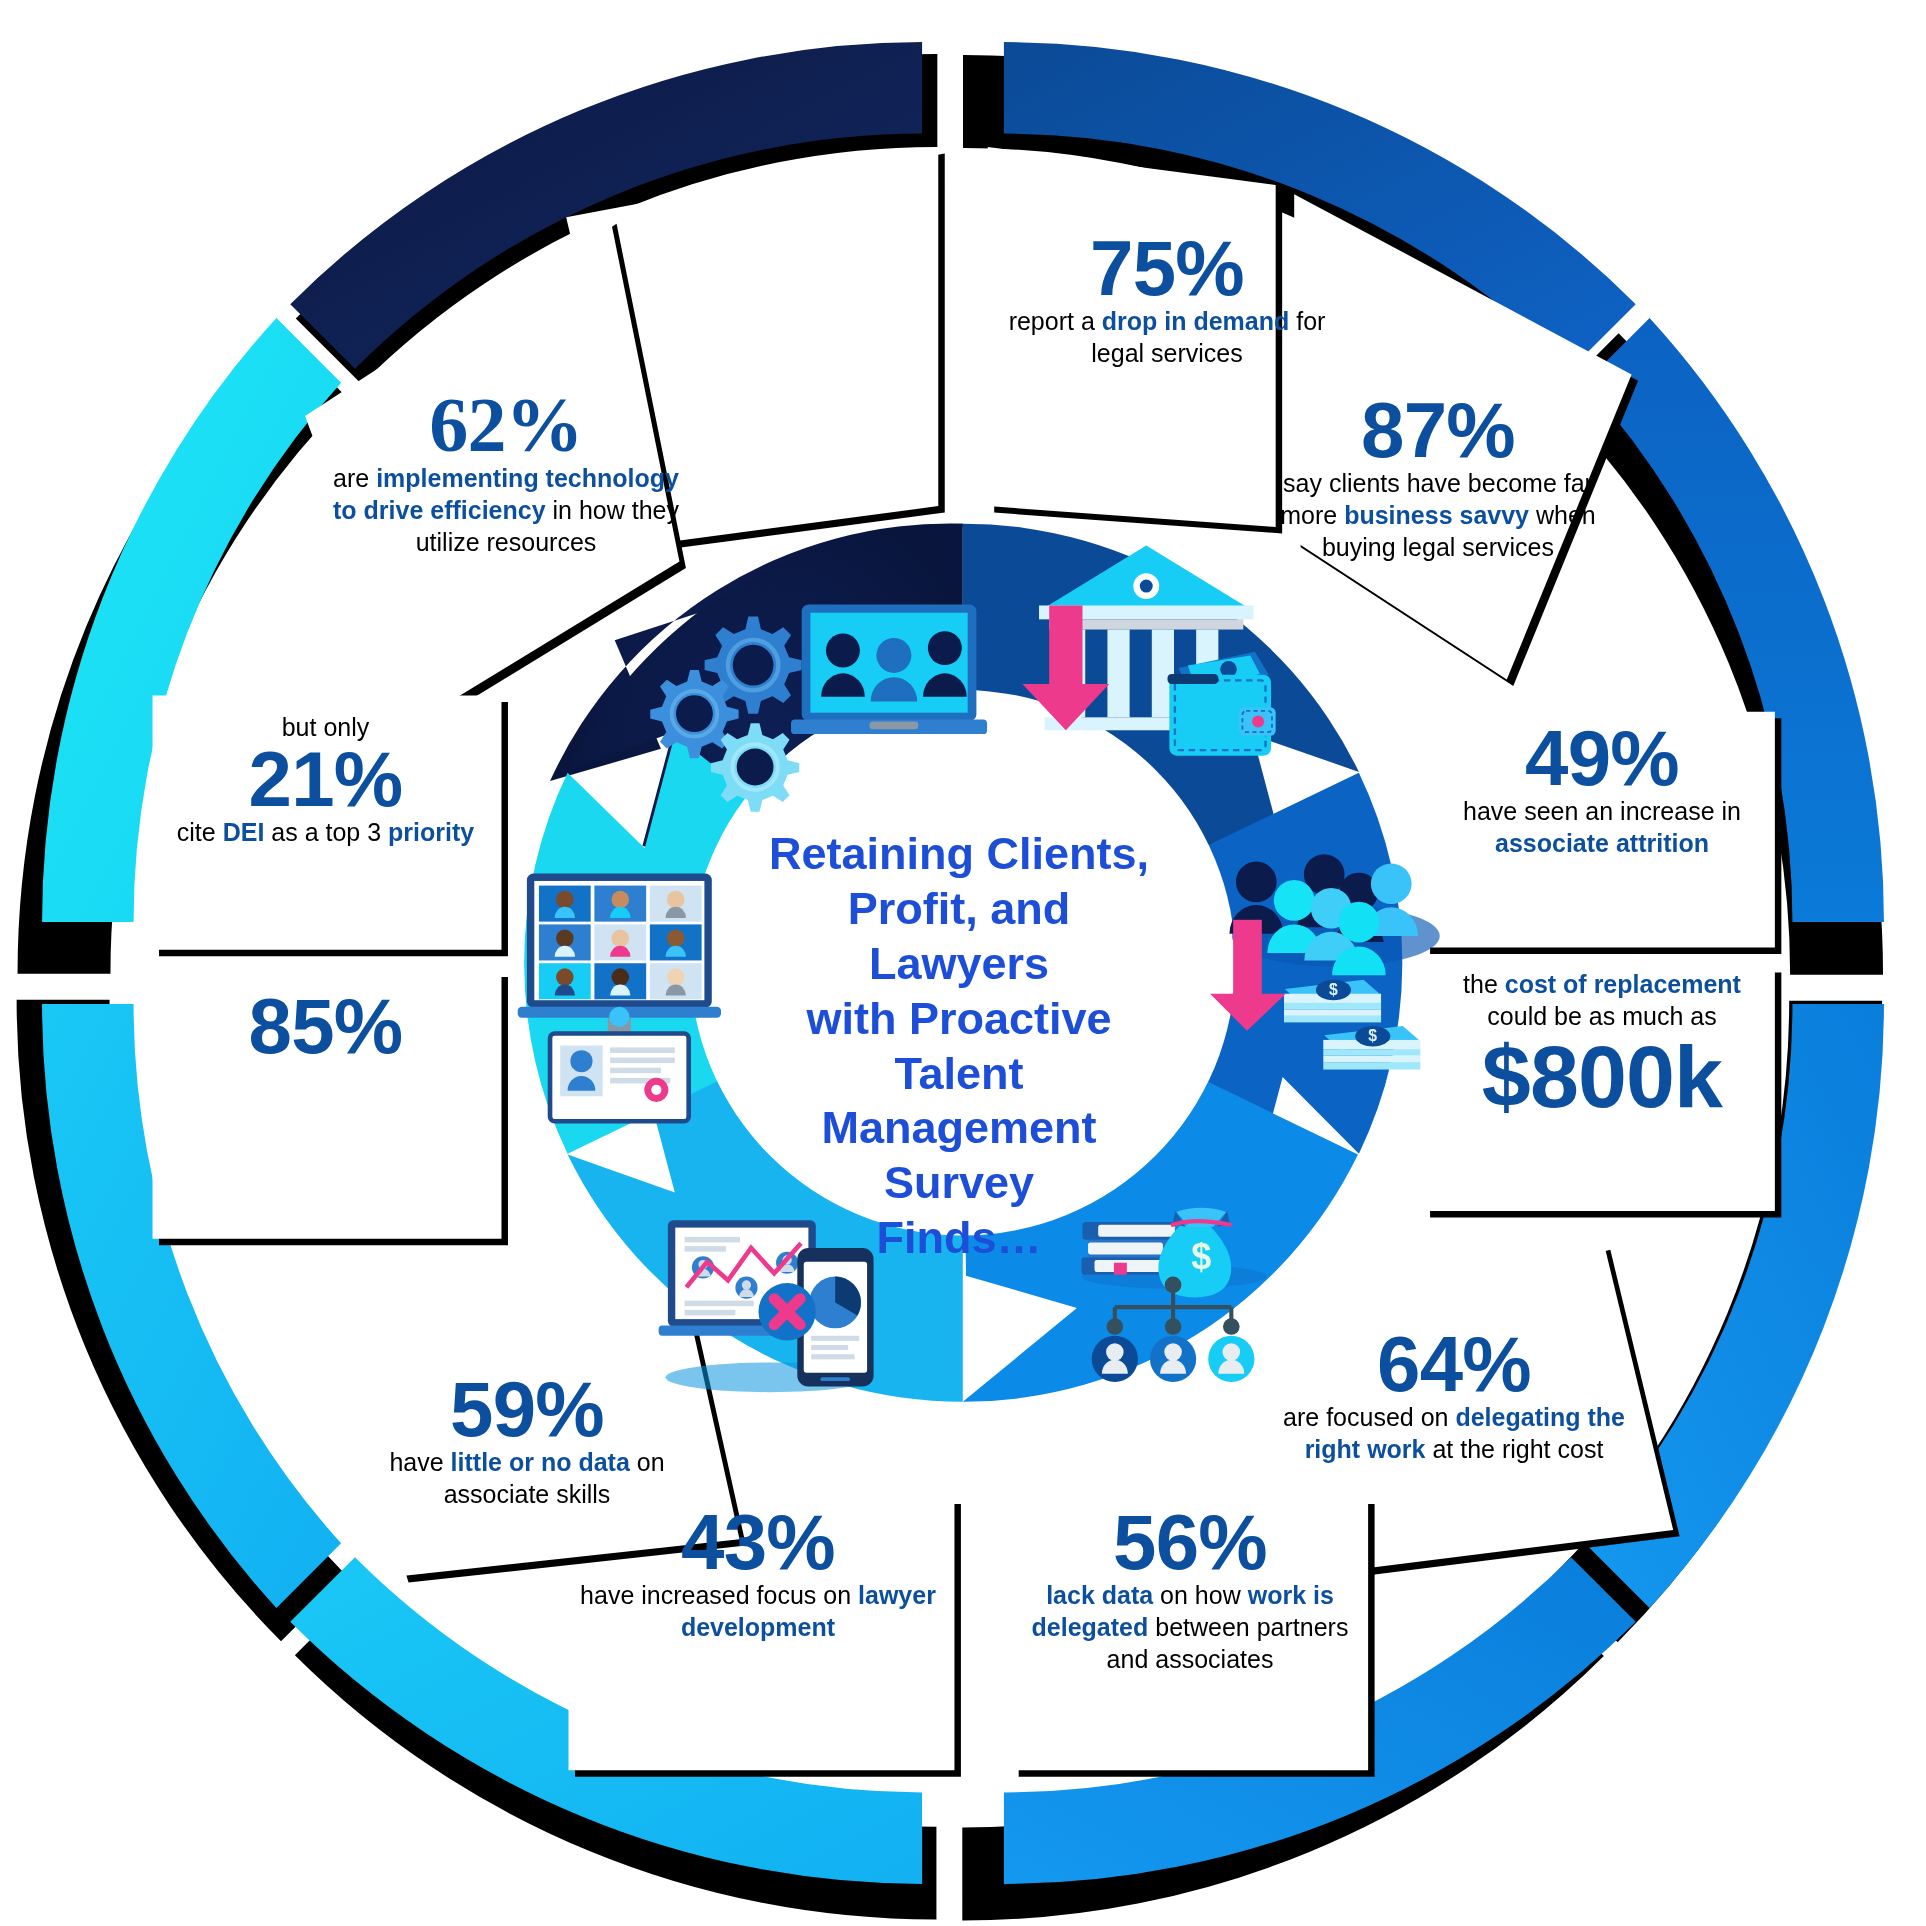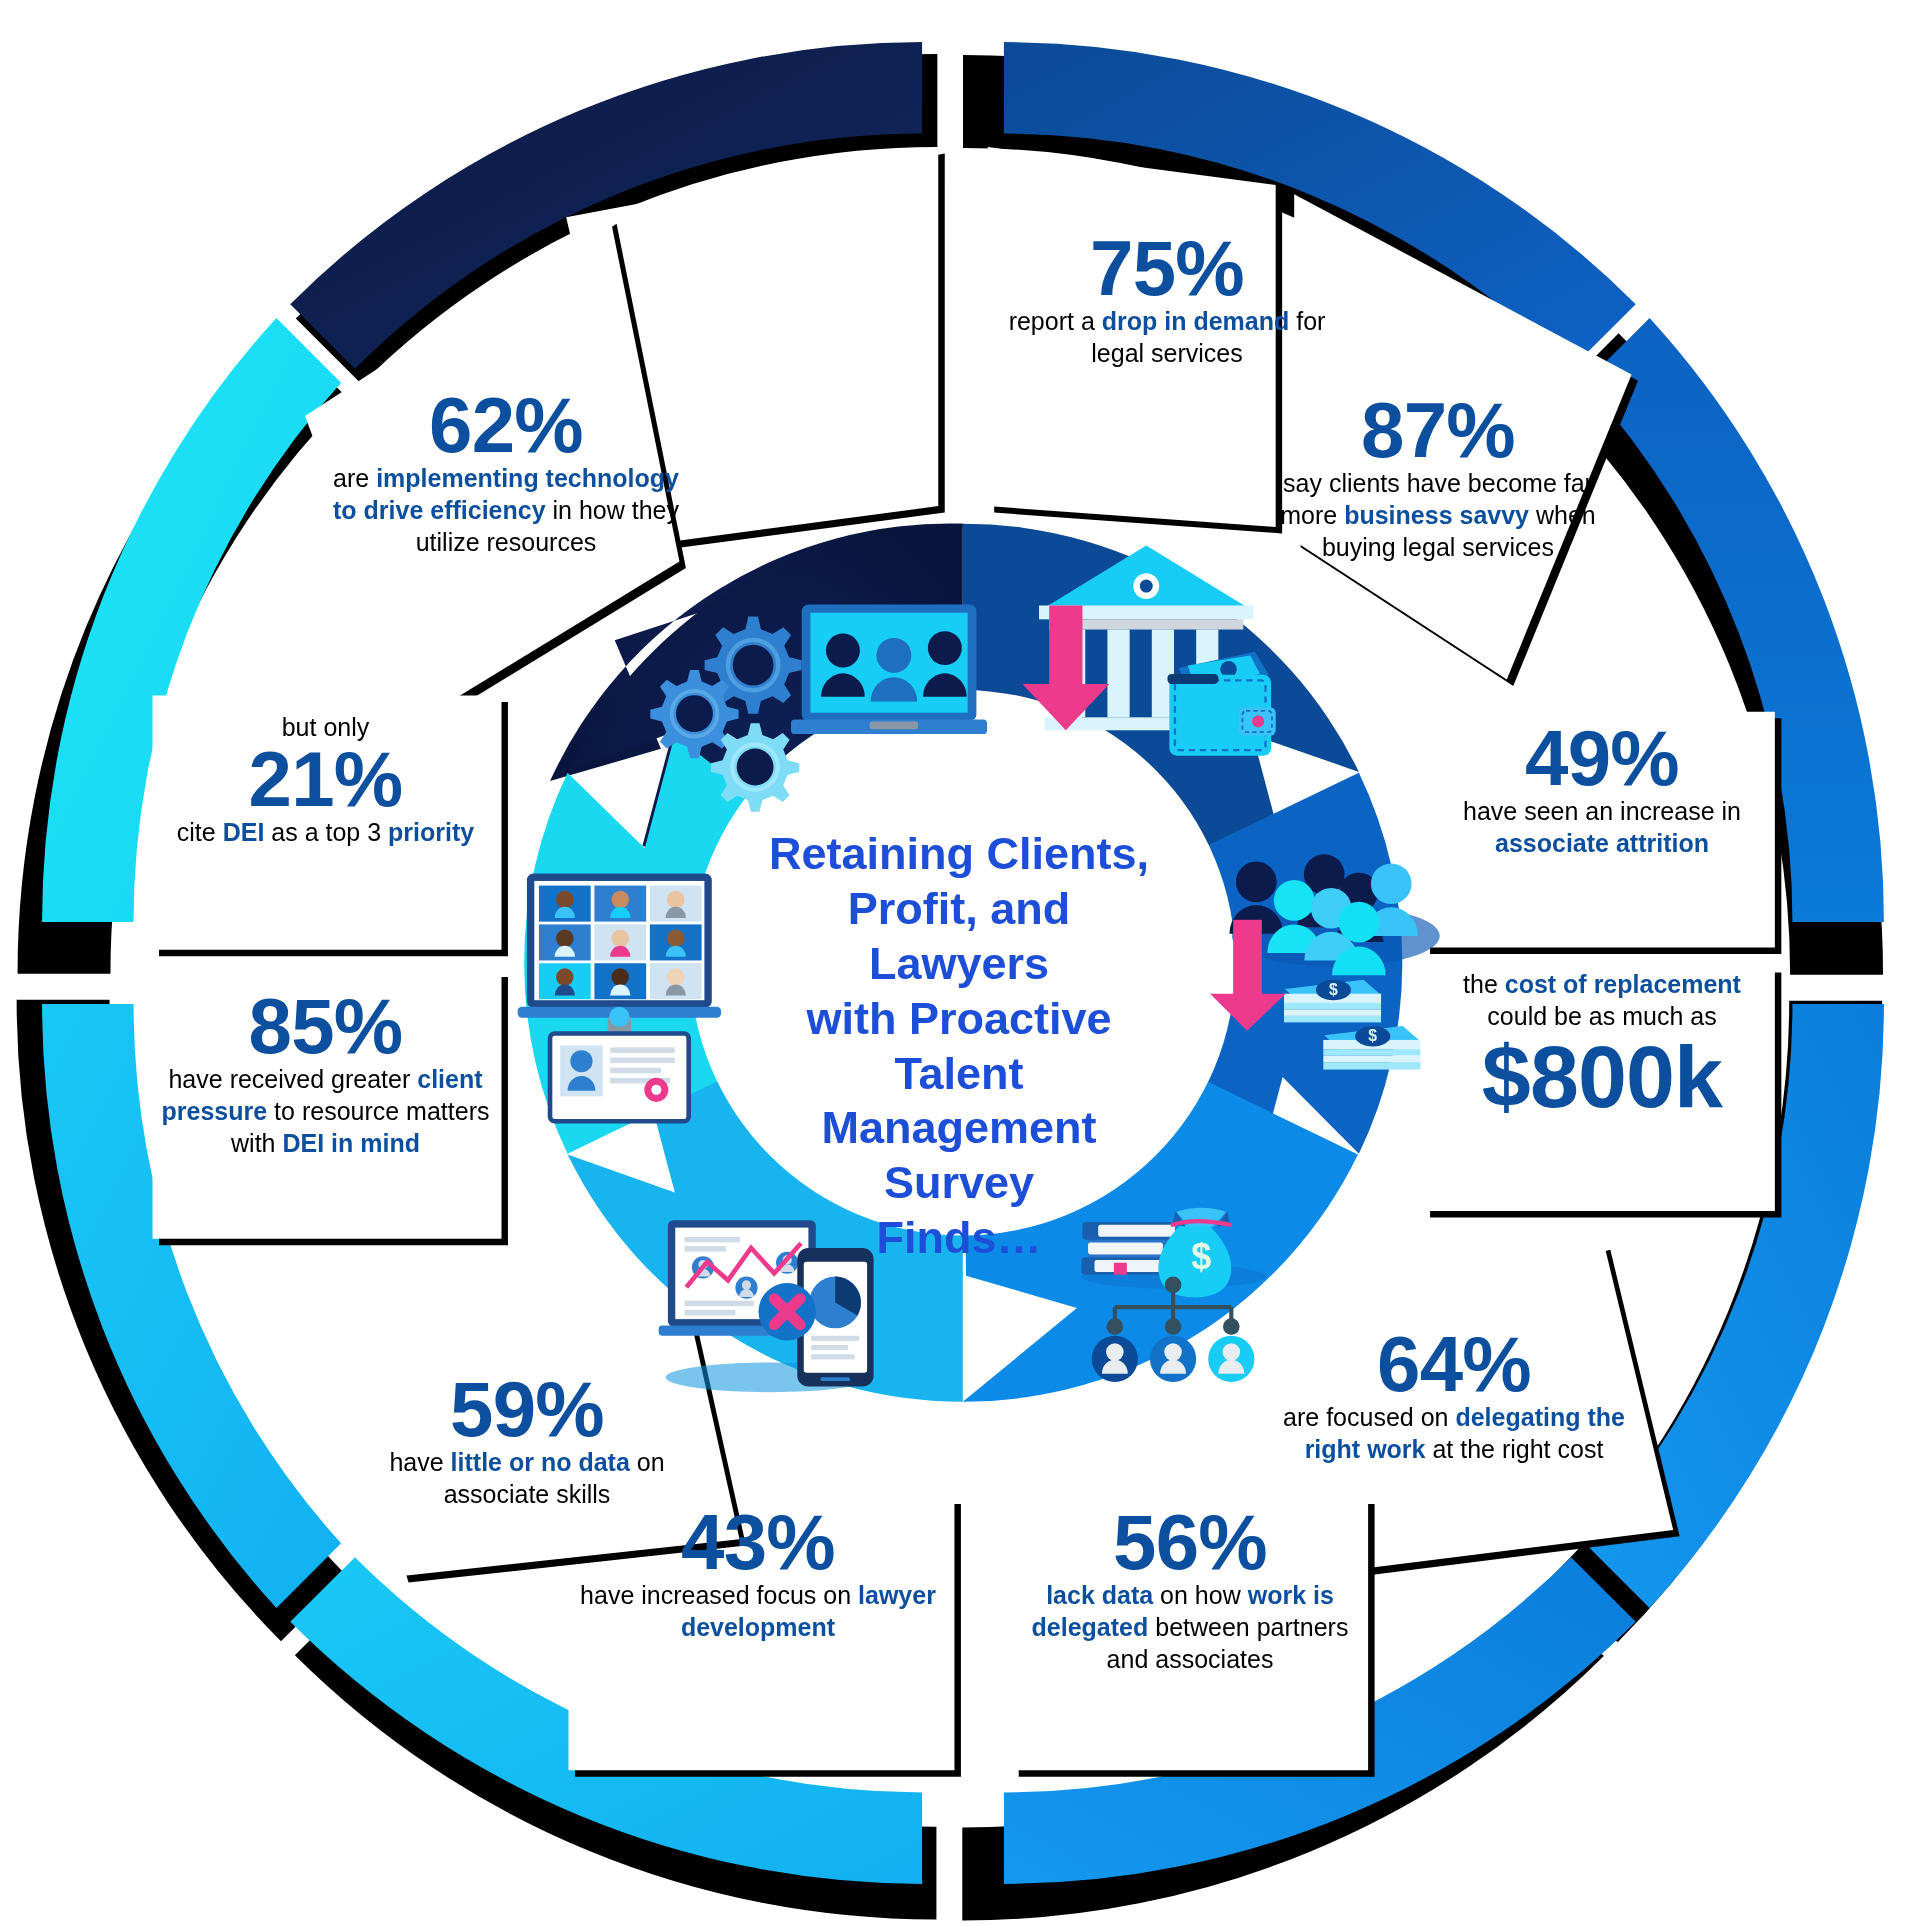--- a/index.html
+++ b/index.html
@@ -8,21 +8,21 @@
   #stage{position:absolute;left:0;top:0;width:1926px;height:1926px;}
   svg.ring{position:absolute;left:0;top:0;width:1926px;height:1926px;}
 
   .txtblk{position:absolute;text-align:center;color:#000000;
           font-family:"Liberation Sans",sans-serif;}
   .pct{color:#0b4f9e;font-weight:700;letter-spacing:-0.01em;line-height:0.95;}
   .cap{color:#000000;font-size:25px;line-height:1.28;font-weight:400;}
   .cap b{color:#0b4f9e;font-weight:700;}
   .pre{color:#000000;font-size:25px;line-height:1.2;font-weight:400;}
 
-  .p25{font-size:78px;} .p62{font-size:78px;}
+  .p25{font-size:78px;} .p62{font-size:78px;font-family:Liberation Serif, serif;}
   .p75{font-size:78px;} .p87{font-size:78px;}
   .p49{font-size:78px;} .p500{font-size:88px;}
   .p64{font-size:78px;} .p56{font-size:78px;}
   .p43{font-size:78px;} .p59{font-size:78px;}
   .p85{font-size:78px;} .p21{font-size:78px;}
 
   #centerTitle{position:absolute;left:767px;top:827px;width:384px;
     text-align:center;color:#1d4ed8;font-weight:700;font-size:45px;
     line-height:1.22;font-family:"Liberation Sans",sans-serif;}
 </style>
@@ -461,21 +461,20 @@
     <div class="cap">have increased focus on <b>lawyer development</b></div>
   </div>
 
   <div class="txtblk" style="left:342px;top:1372px;width:370px;">
     <div class="pct p59">59%</div>
     <div class="cap">have <b>little or no data</b> on associate skills</div>
   </div>
 
   <div class="txtblk" style="left:157px;top:989px;width:337px;">
     <div class="pct p85">85%</div>
-    <div class="cap">have received greater <b>client pressure</b> to resource matters with <b>DEI in mind</b></div>
   </div>
 
   <div class="txtblk" style="left:157px;top:712px;width:337px;">
     <div class="pre">but only</div>
     <div class="pct p21">21%</div>
     <div class="cap">cite <b>DEI</b> as a top 3 <b>priority</b></div>
   </div>
 
   <div id="centerTitle">
     <div>Retaining Clients,</div>

